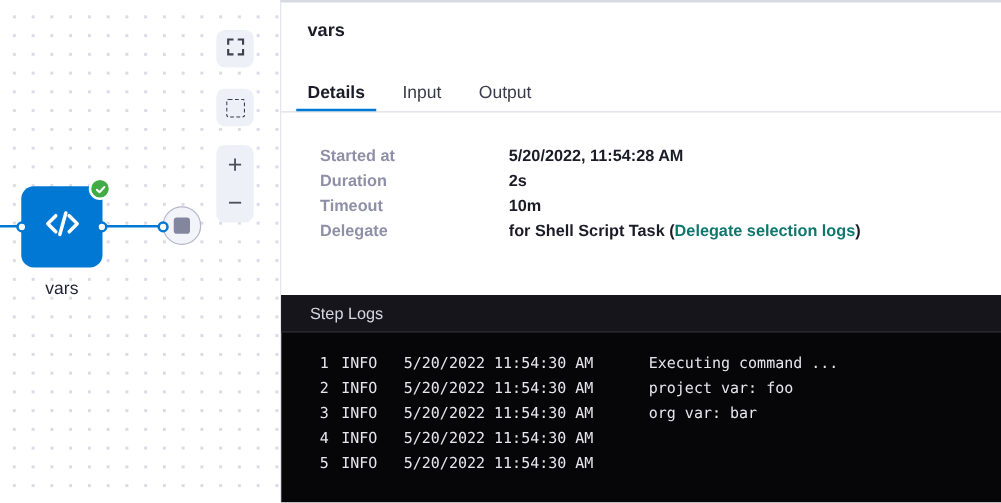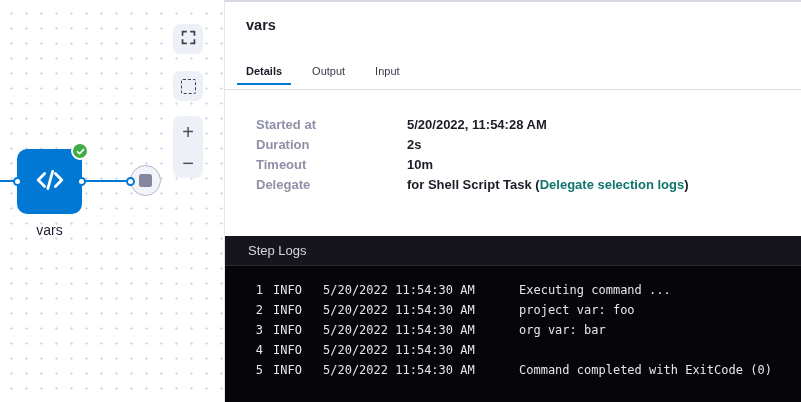--- a/index.html
+++ b/index.html
@@ -46,21 +46,21 @@
   .tb-zoom button { flex:1; background:none; border:none; font-size:20px;
                     color:#4a4c5a; line-height:1; cursor:pointer;
                     font-family:"Liberation Sans", sans-serif; }
 
   
   .panel { position:absolute; left:224px; top:0; width:577px; height:402px;
            background:#fff; border-left:1px solid #e4e5ee; border-top:2px solid #d8d9e2; }
   .panel-title { position:absolute; top:15px; left:21px; font-size:14.5px;
                  font-weight:700; color:#1c1c28; }
   .tabs { position:absolute; top:57px; left:12px; display:flex; gap:12px; z-index:2; }
-  .tab { padding:6px 9px; font-size:11px; color:#3a3b4a; cursor:pointer; }
+  .tab { padding:6px 9px; font-size:14px; color:#3a3b4a; cursor:pointer; }
   .tab.active { font-weight:700; color:#1c1c28; border-bottom:2.5px solid #0278d5; }
   .tab-sep { position:absolute; top:87px; left:0; right:0; height:1px; background:#dcdde7; }
 
   .details { position:absolute; top:116px; left:31px; font-size:13px; }
   .drow { display:flex; margin-bottom:6.5px; line-height:13.5px;gap:48px; }
   .dlabel { width:103px; color:#8f90a7; font-weight:600; }
   .dvalue { color:#1c1c28; font-weight:700; }
   .dvalue .dlink { color:#0f766e; font-weight:700; text-decoration:none; cursor:pointer; }
 
   
@@ -127,22 +127,22 @@
       <button>+</button>
       <button>−</button>
     </div>
   </div>
 
   <div class="panel">
     <div class="panel-title">vars</div>
 
     <div class="tabs">
       <div class="tab active">Details</div>
+      <div class="tab">Input</div>
       <div class="tab">Output</div>
-      <div class="tab">Input</div>
     </div>
     <div class="tab-sep"></div>
 
     <div class="details">
       <div class="drow">
         <div class="dlabel">Started at</div>
         <div class="dvalue">5/20/2022, 11:54:28 AM</div>
       </div>
       <div class="drow">
         <div class="dlabel">Duration</div>
@@ -183,19 +183,18 @@
         </div>
         <div class="log-line">
           <span class="log-num">4</span>
           <span class="log-lvl">INFO</span>
           <span class="log-ts">5/20/2022 11:54:30 AM</span>
         </div>
         <div class="log-line">
           <span class="log-num">5</span>
           <span class="log-lvl">INFO</span>
           <span class="log-ts">5/20/2022 11:54:30 AM</span>
-          <span class="log-msg">Command completed with ExitCode (0)</span>
         </div>
       </div>
     </div>
   </div>
 
 </div>
 
 </body></html>

